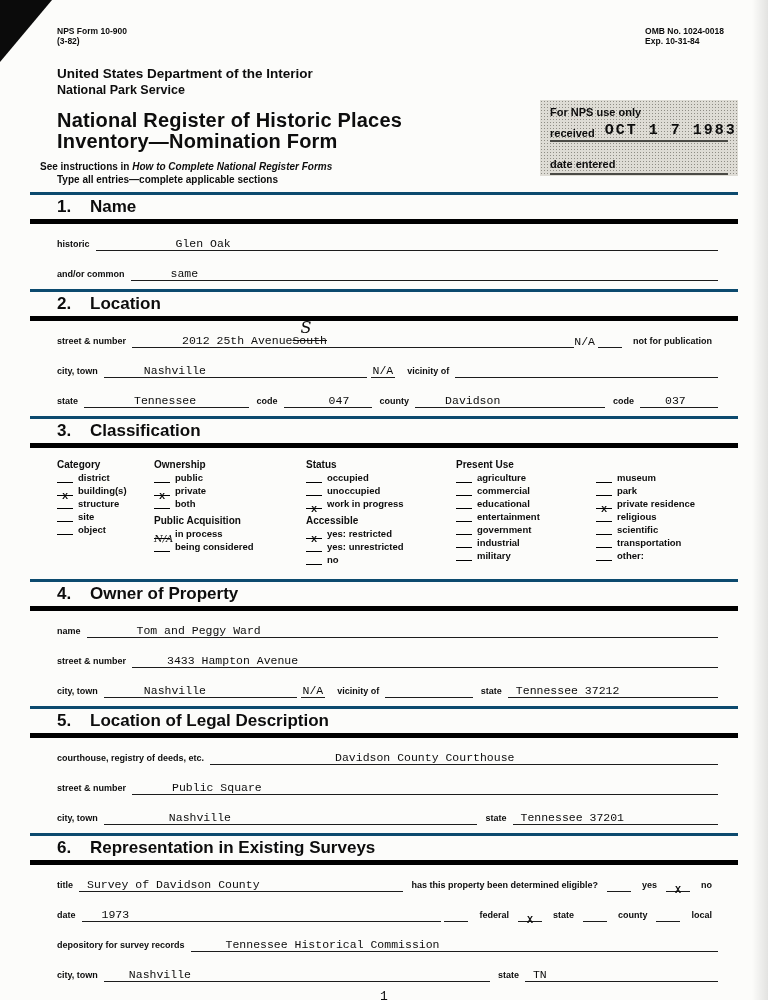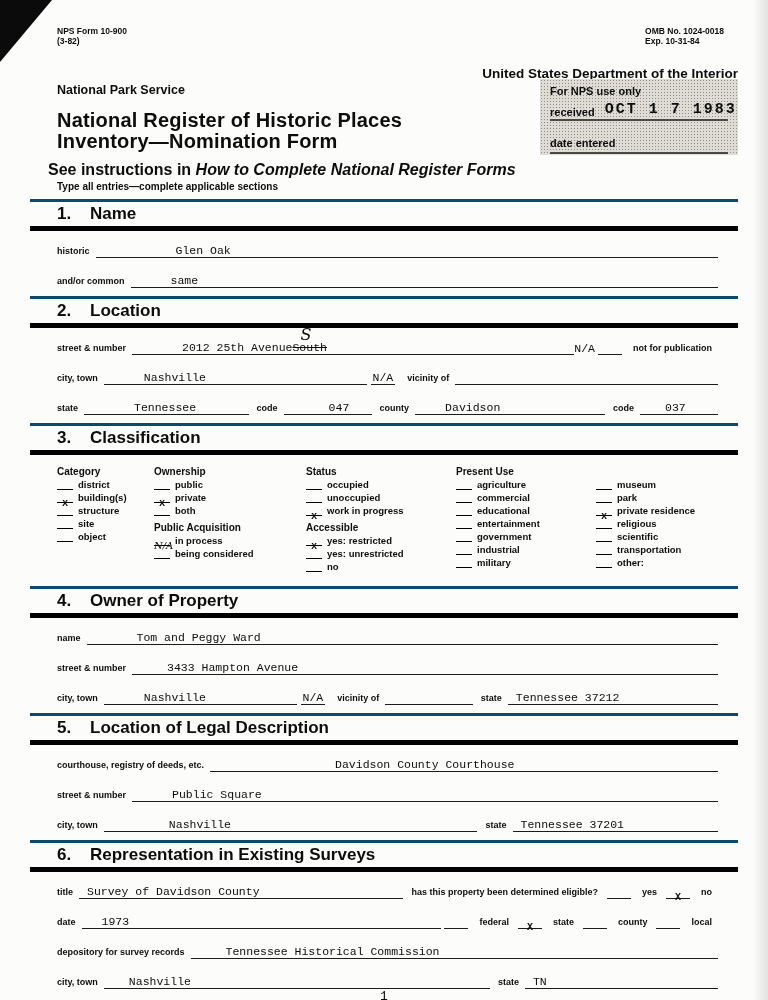--- a/index.html
+++ b/index.html
@@ -2,27 +2,27 @@
 <html><head>
 <meta charset="utf-8">
 <style>
   html,body{margin:0;padding:0;background:#ffffff;}
   .sheet{position:relative;width:768px;height:1000px;background:#fcfcfa;font-family:"Liberation Sans",sans-serif;color:#0d0d0d;overflow:hidden;box-sizing:border-box;}
   .corner{position:absolute;top:0;left:0;width:52px;height:62px;background:#0b0b0b;clip-path:polygon(0 0,100% 0,0 100%);}
   .edge-shade{position:absolute;top:0;right:0;width:16px;height:100%;background:linear-gradient(to right,rgba(0,0,0,0),rgba(0,0,0,0.10));pointer-events:none;}
   .inner{padding:0 30px;}
 
   .top-meta{display:flex;justify-content:space-between;padding:26px 14px 0 27px;font-size:8.5px;font-weight:bold;line-height:10px;gap:8px;}
-  .dept{margin:20px 0 0 27px;font-size:13.5px;font-weight:bold;text-align:right;}
+  .dept{margin:20px 0 0 27px;font-size:13.5px;font-weight:bold;}
   .svc{margin:2px 0 0 27px;font-size:12.5px;font-weight:bold;}
   .doc-title{margin:13px 0 0 27px;font-size:20px;font-weight:bold;line-height:21px;letter-spacing:.2px;}
-  .instr{margin:9px 0 0 18px;font-size:16px;font-weight:bold;}
+  .instr{margin:9px 0 0 10px;font-size:10px;font-weight:bold;}
   .instr2{margin:2px 0 0 27px;font-size:10px;font-weight:bold;}
 
-  .nps-box{position:absolute;top:79px;left:540px;width:198px;height:76px;box-sizing:border-box;padding:6px 10px 12px 10px;background-color:#dedcd5;background-image:radial-gradient(#8f8d85 .5px,rgba(0,0,0,0) .6px);background-size:3px 3px;}
+  .nps-box{position:absolute;top:100px;left:540px;width:198px;height:76px;box-sizing:border-box;padding:6px 10px 12px 10px;background-color:#dedcd5;background-image:radial-gradient(#8f8d85 .5px,rgba(0,0,0,0) .6px);background-size:3px 3px;}
   .nps-title{font-size:11px;font-weight:bold;}
   .nps-line{display:flex;align-items:flex-end;border-bottom:2px solid #4a4a45;padding-bottom:1px;margin-top:4px;min-height:16px;}
   .nps-label{font-size:11px;font-weight:bold;}
   .stamp{font-family:"Liberation Mono","DejaVu Sans Mono",monospace;font-size:15px;font-weight:bold;letter-spacing:2px;margin-left:10px;white-space:nowrap;}
   .nps-line2{border-bottom:2px solid #4a4a45;margin-top:12px;padding-bottom:1px;}
 
   .sec-head{margin-top:8px;border-top:3px solid #0c4a6e;border-bottom:5px solid #000;padding:2px 0 3px 27px;font-size:17px;font-weight:bold;line-height:19px;}
   .sec-head.first{margin-top:7px;}
   .sec-num{display:inline-block;min-width:33px;}
 

